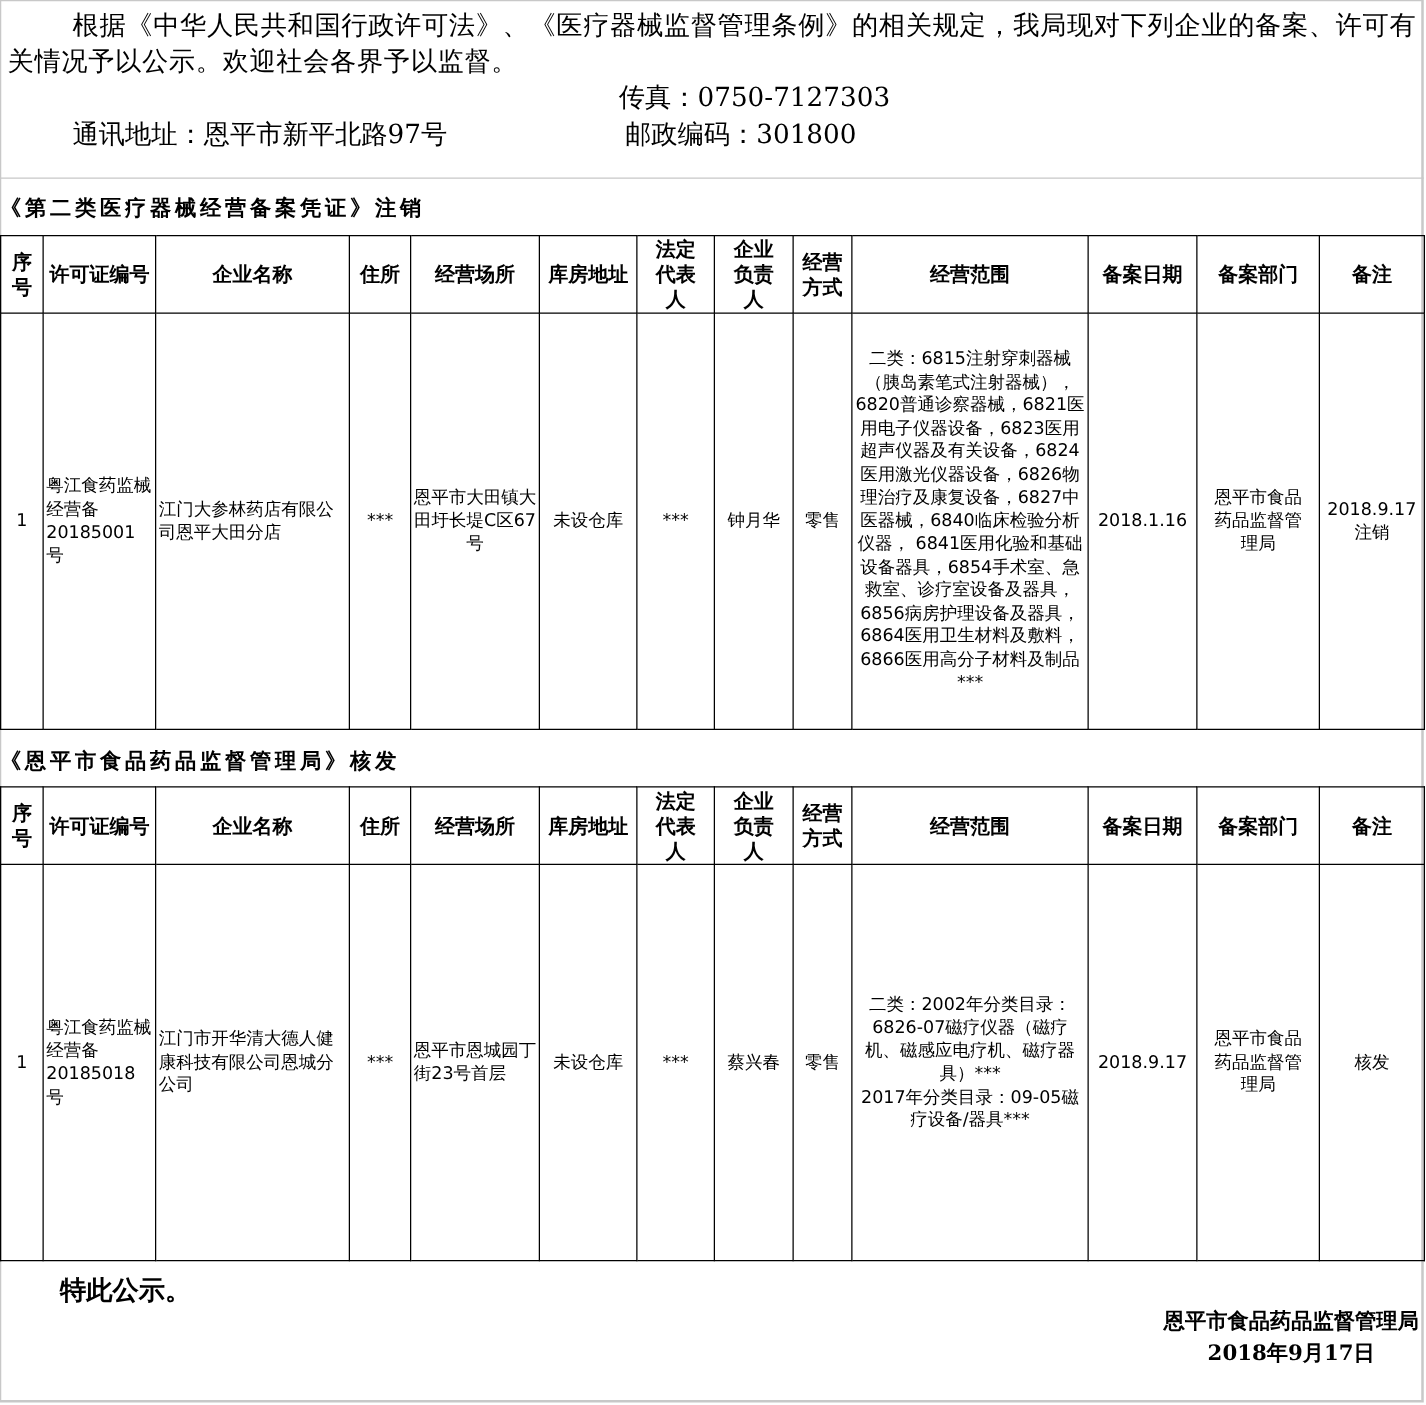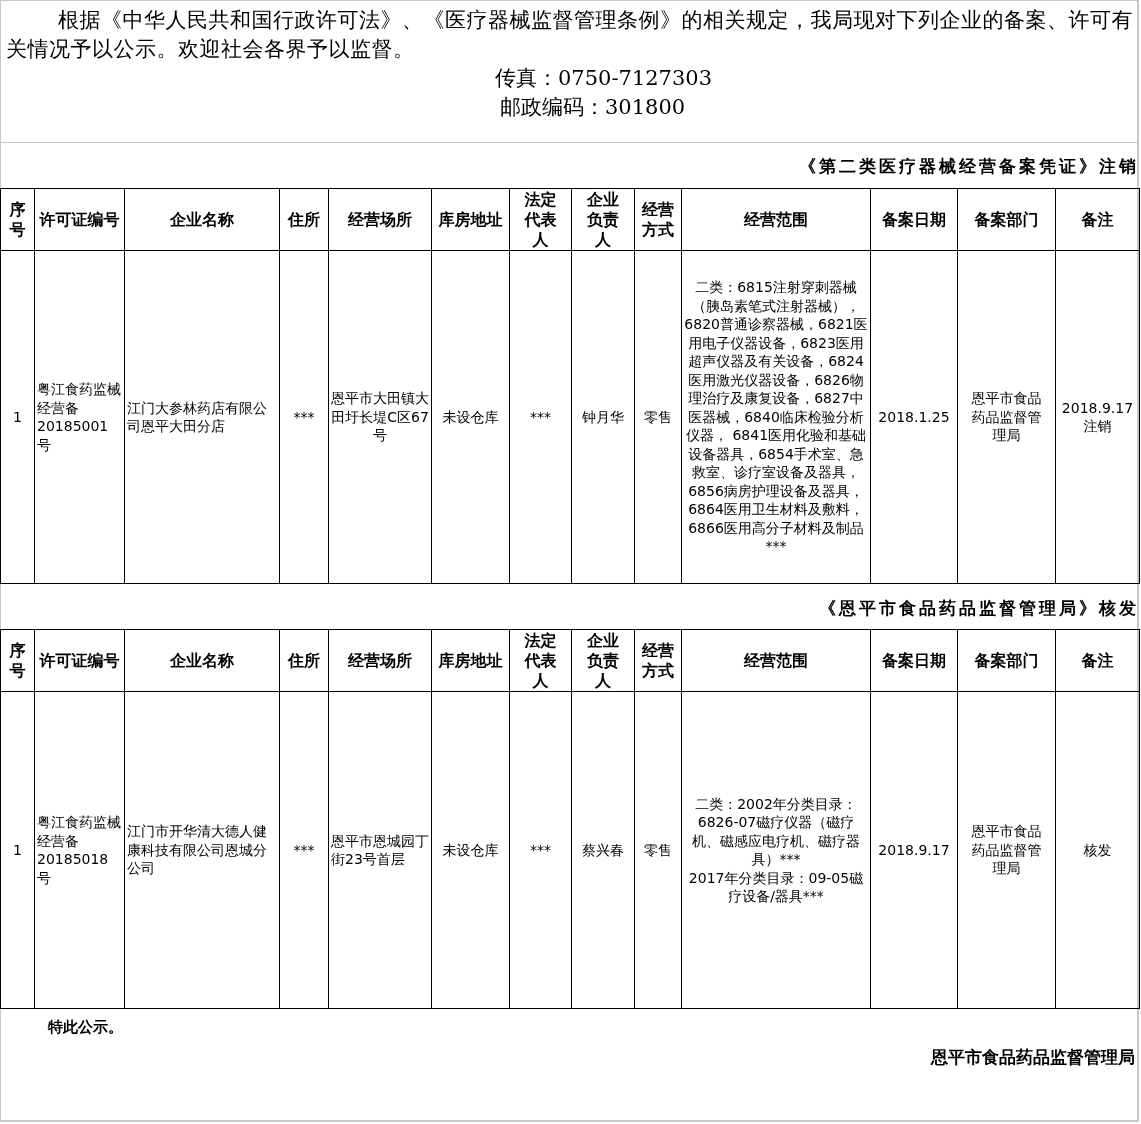--- a/index.html
+++ b/index.html
@@ -5,41 +5,42 @@
   html, body { margin:0; padding:0; background:#ffffff; }
   body { width:1141px; height:1124px; position:relative; overflow:hidden;
          font-family:"DejaVu Serif","Liberation Serif",serif; color:#000; }
   .frame { position:absolute; left:0; top:0; width:1139px; height:1122px;
            border:1px solid #c8c8c8; border-right:2px solid #c8c8c8; border-bottom:2px solid #c8c8c8; box-sizing:border-box; }
   .intro { position:absolute; left:6px; top:6px; width:1130px; font-size:21px; line-height:29px; font-weight:normal; }
   .intro .l1 { text-indent:52px; letter-spacing:0.5px; }
   .intro .row { position:absolute; left:52px; white-space:nowrap; }
   .intro .row span.r { position:absolute; }
   .sep { position:absolute; left:0; width:1139px; border-top:1px solid #c8c8c8; }
-  .sec-title { position:absolute; left:0; width:1139px; text-align:right; font-size:17px; font-weight:bold; letter-spacing:3px; }
+  .sec-title { position:absolute; left:0; width:1139px; text-align:left; font-size:17px; font-weight:bold; letter-spacing:3px; }
   table.grid { position:absolute; left:0; border-collapse:collapse; table-layout:fixed;
                font-family:"DejaVu Sans","Liberation Sans",sans-serif; }
   table.grid td, table.grid th { border:1.5px solid #000; padding:0 2px; text-align:center; vertical-align:middle; overflow:hidden; }
   table.grid th { font-size:16px; font-weight:bold; line-height:20px; }
   table.grid td { font-size:14px; line-height:18.5px; font-weight:normal; }
   td.left { text-align:left !important; }
-  .footer-note { position:absolute; left:48px; top:1018px; font-size:15px; font-weight:bold; }
+  .footer-note { position:absolute; left:48px; top:1018px; font-size:21px; font-weight:bold; }
   .footer-org { position:absolute; right:6px; top:1044px; font-size:17px; font-weight:bold; text-align:center; line-height:26px; }
 </style>
 </head>
 <body>
 
 <div class="frame"></div>
 
 <div class="intro">
   <div class="l1">根据《中华人民共和国行政许可法》、《医疗器械监督管理条例》的相关规定，我局现对下列企业的备案、许可有关情况予以公示。欢迎社会各界予以监督。</div>
   <div class="row" style="top:58px;">
     <span class="r" style="left:437px;">传真：0750-7127303</span>
   </div>
   <div class="row" style="top:87px;">
+    <span>通讯地址：恩平市新平北路97号</span>
     <span class="r" style="left:442px;">邮政编码：301800</span>
   </div>
 </div>
 
 <div class="sep" style="top:142px;"></div>
 <div class="sec-title" style="top:155px;">《第二类医疗器械经营备案凭证》注销</div>
 
 <table class="grid" style="top:188px;">
   <colgroup>
     <col style="width:34px">
@@ -76,21 +77,21 @@
     <td>1</td>
     <td class="left">粤江食药监械经营备20185001号</td>
     <td class="left">江门大参林药店有限公司恩平大田分店</td>
     <td>***</td>
     <td>恩平市大田镇大田圩长堤C区67号</td>
     <td>未设仓库</td>
     <td>***</td>
     <td>钟月华</td>
     <td>零售</td>
     <td>二类：6815注射穿刺器械（胰岛素笔式注射器械），6820普通诊察器械，6821医用电子仪器设备，6823医用超声仪器及有关设备，6824医用激光仪器设备，6826物理治疗及康复设备，6827中医器械，6840临床检验分析仪器， 6841医用化验和基础设备器具，6854手术室、急救室、诊疗室设备及器具，6856病房护理设备及器具，6864医用卫生材料及敷料，6866医用高分子材料及制品***</td>
-    <td>2018.1.25</td>
+    <td>2018.1.16</td>
     <td style="padding:0 8px;">恩平市食品药品监督管理局</td>
     <td style="white-space:pre-line;">2018.9.17
 注销</td>
   </tr>
 </tbody>
   </table>
 
 <div class="sec-title" style="top:597px;">《恩平市食品药品监督管理局》核发</div>
 
 <table class="grid" style="top:629px;">
@@ -140,13 +141,14 @@
     <td>2018.9.17</td>
     <td style="padding:0 8px;">恩平市食品药品监督管理局</td>
     <td>核发</td>
   </tr>
 </tbody>
   </table>
 
 <div class="footer-note">特此公示。</div>
 <div class="footer-org">
   <div>恩平市食品药品监督管理局</div>
+  <div>2018年9月17日</div>
 </div>
 
 </body></html>

